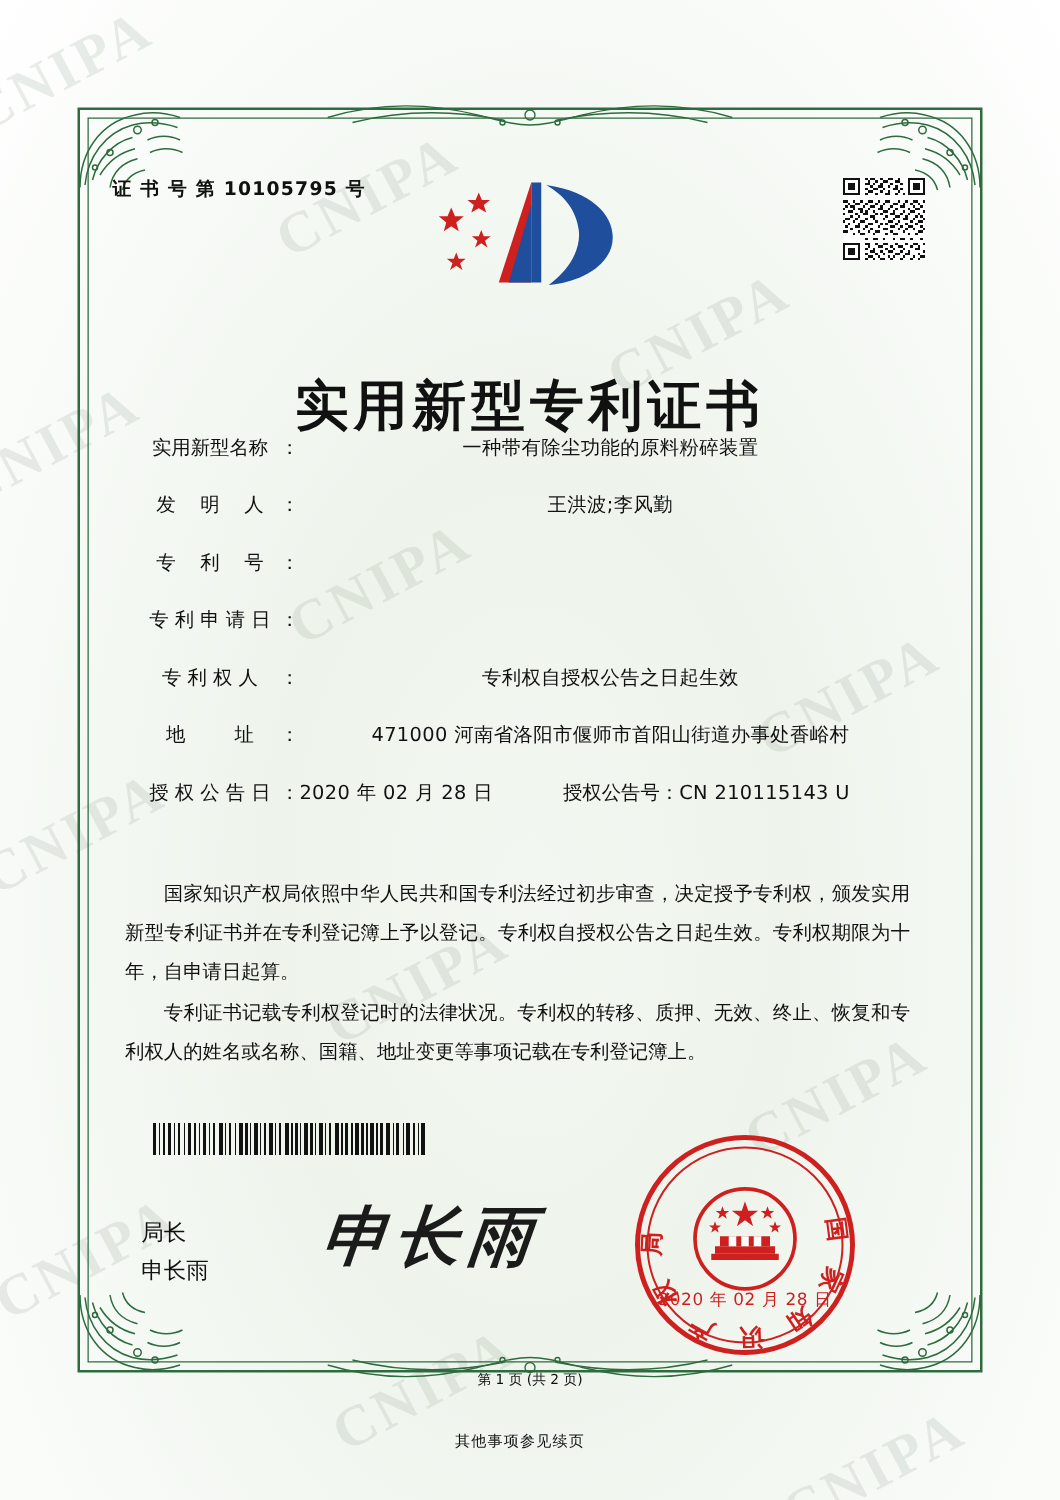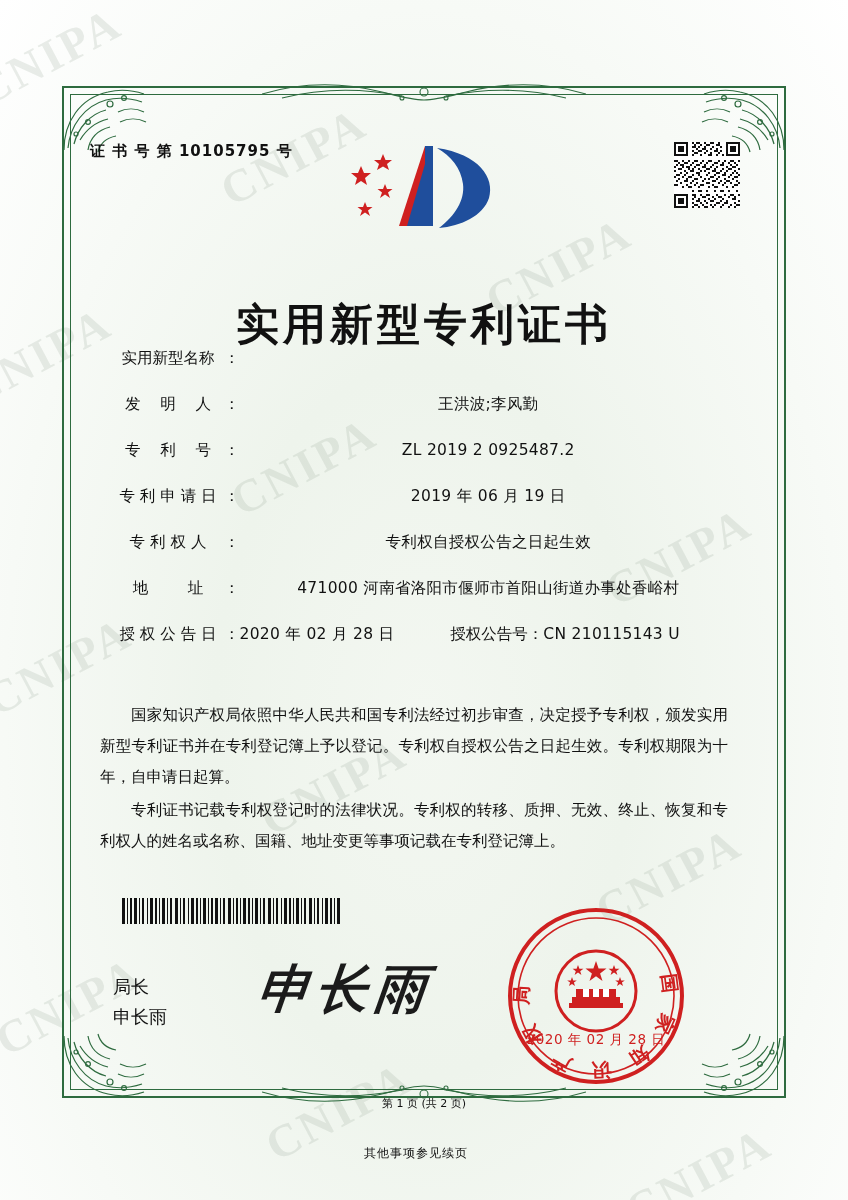--- a/index.html
+++ b/index.html
@@ -576,38 +576,37 @@
     </svg>
   </div>
 
   <div id="main-title">实用新型专利证书</div>
 
   <div id="fields">
 
     <div class="field-row">
       <div class="field-label">实用新型名称</div>
       <div class="field-colon">：</div>
+      <div class="field-value">一种带有除尘功能的原料粉碎装置</div>
     </div>
 
     <div class="field-row">
       <div class="field-label">发    明    人</div>
       <div class="field-colon">：</div>
       <div class="field-value">王洪波;李风勤</div>
     </div>
 
     <div class="field-row">
       <div class="field-label">专    利    号</div>
       <div class="field-colon">：</div>
-      <div class="field-value">ZL 2019 2 0925487.2</div>
     </div>
 
     <div class="field-row">
       <div class="field-label">专 利 申 请 日</div>
       <div class="field-colon">：</div>
-      <div class="field-value">2019 年 06 月 19 日</div>
     </div>
 
     <div class="field-row">
       <div class="field-label">专 利 权 人</div>
       <div class="field-colon">：</div>
       <div class="field-value">专利权自授权公告之日起生效</div>
     </div>
 
     <div class="field-row">
       <div class="field-label">地        址</div>

